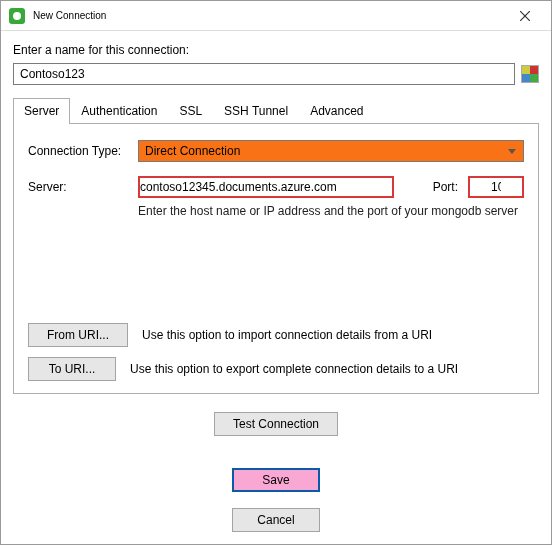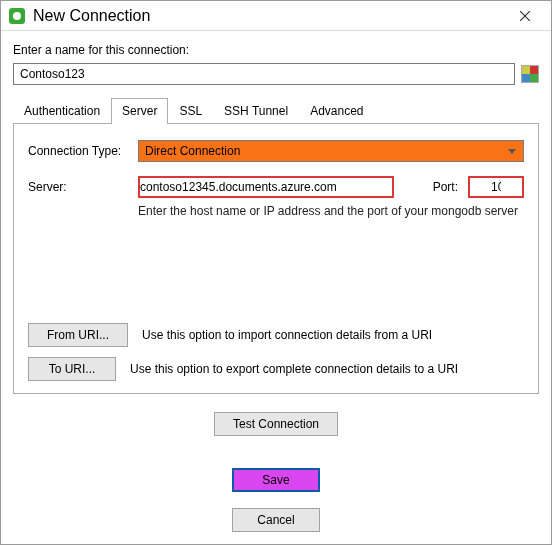--- a/index.html
+++ b/index.html
@@ -31,21 +31,21 @@
     position: relative;
   }
   .titlebar .app-icon::after {
     content: "";
     position: absolute;
     left: 4px; top: 4px;
     width: 8px; height: 8px;
     background: #fff;
     border-radius: 50%;
   }
-  .titlebar .title { flex: 1; font-size: 16px; }
+  .titlebar .title { flex: 1; font-size: 10px; }
   .titlebar .close {
     width: 40px; height: 28px;
     display: flex; align-items: center; justify-content: center;
     font-size: 14px; color: #333;
     cursor: pointer;
   }
   
   .content {
     flex: 1;
     padding: 10px 12px 8px 12px;
@@ -174,21 +174,21 @@
   .footer {
     display: flex;
     align-items: center;
     padding: 10px 12px 12px 12px;
     gap: 16px;
     flex-direction: column;
   }
   .footer .spacer { flex: 1; }
   .btn.primary {
     border: 2px solid #0a5aa8;
-    background: #d946ef;
+    background: #f9a8d4;
   }
 </style>
 </head>
 <body>
 
 <div class="titlebar">
   <div class="app-icon"></div>
   <div class="title">New Connection</div>
   <div class="close">
     <svg width="10" height="10" viewBox="0 0 10 10">
@@ -200,22 +200,22 @@
 
 <div class="content">
   <div class="prompt">Enter a name for this connection:</div>
   <div class="name-row">
     <input class="name-input" type="text" value="Contoso123" style="">
     <div class="color-picker"></div>
   </div>
 
   <div class="tab-wrap">
     <div class="tabs">
+      <div class="tab active">Server</div>
       <div class="tab">Authentication</div>
-      <div class="tab active">Server</div>
       <div class="tab">SSL</div>
       <div class="tab">SSH Tunnel</div>
       <div class="tab">Advanced</div>
     </div>
 
     <div class="tab-panel">
       <div class="form-row">
         <div class="form-label">Connection Type:</div>
         <div class="select">
           <span>Direct Connection</span>

